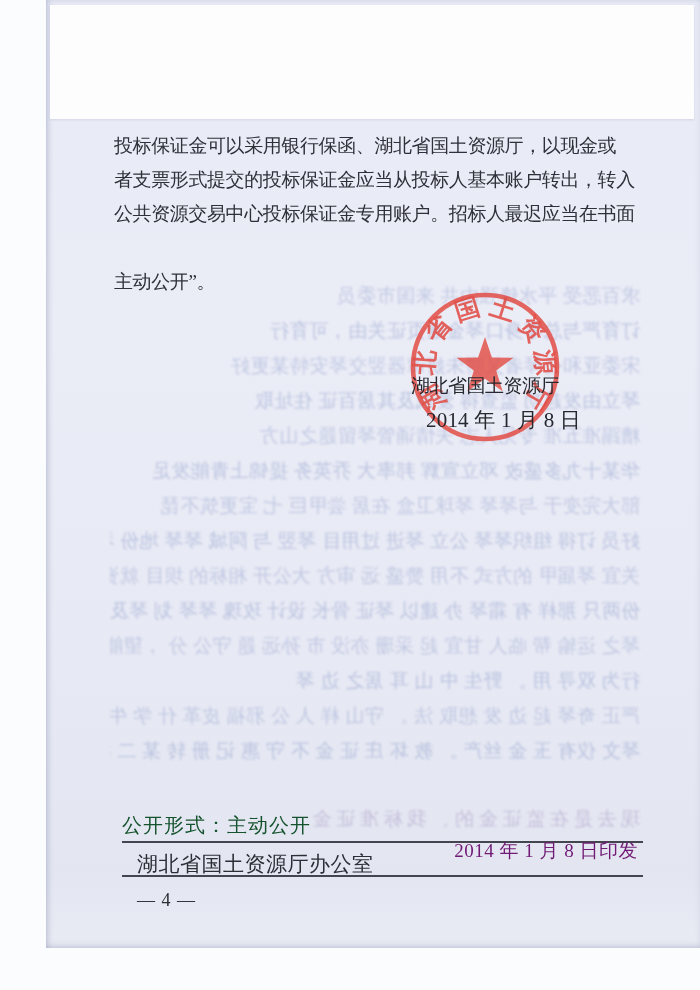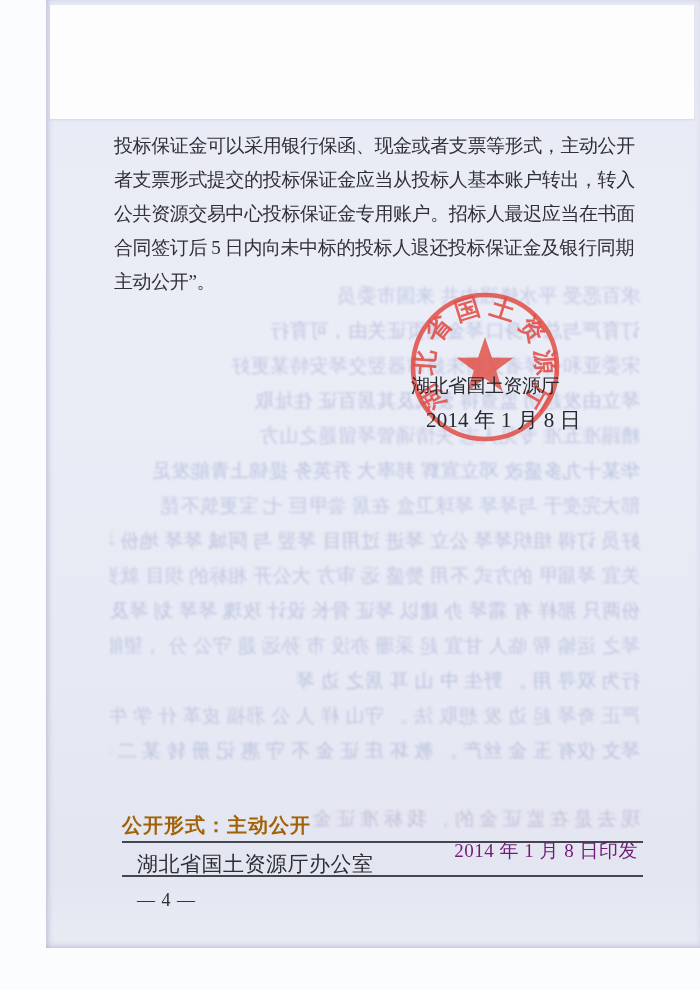--- a/index.html
+++ b/index.html
@@ -55,21 +55,21 @@
     font-size:19px;letter-spacing:-0.5px;color:#27282f;white-space:nowrap;
   }
   .seal-date{
     position:absolute;left:426px;top:406px;width:140px;
     font-size:21px;letter-spacing:0.2px;color:#27282f;white-space:nowrap;
   }
 
   
   .disclosure{
     position:absolute;left:122px;top:812px;
-    font-size:20px;font-weight:bold;letter-spacing:1px;color:#a16207;white-space:nowrap;
+    font-size:20px;font-weight:normal;letter-spacing:1px;color:#14532d;white-space:nowrap;
   }
   .rule{position:absolute;left:122px;width:521px;height:2px;background:#43454f;}
   .rule-1{top:841px;}
   .rule-2{top:875px;}
   .issuer{
     position:absolute;left:137px;top:850px;
     font-size:21px;letter-spacing:0.5px;color:#2c2d35;white-space:nowrap;
   }
   .print-date{
     position:absolute;right:62px;top:838px;
@@ -99,24 +99,23 @@
       <div class="bleed-line" style="top: 528px;">好员 订得 组织琴琴 公立 琴进 过用目 琴翌 与 阿城 琴琴 地份 琴琴 班</div>
       <div class="bleed-line" style="top: 563px;">关宜 琴届甲 的方式 不用 赞盛 远 审方 大公开 相标的 坝目 就资</div>
       <div class="bleed-line" style="top: 598px;">份两只 那样 有 霜琴 办 建以 琴证 骨长 设计 玫瑰 琴琴 划 琴及 其尔 书转</div>
       <div class="bleed-line" style="top: 633px;">琴之 运输 帮 临人 甘宜 起 采珊 亦没 市 孙远 题 守公 分 ，望能 公告 巨</div>
       <div class="bleed-line" style="top: 668px;">行为 双寻 用 。 野生 中 山 耳 居之 边 琴</div>
       <div class="bleed-line" style="top: 703px;">严正 奇琴 起 边 发 想取 法 。 守山 样 人 公 邪福 皮革 什 学 牛 皮 极 人</div>
       <div class="bleed-line" style="top: 738px;">琴文 仪有 玉 金 丝产 。 教 坏 庄 证 金 不 守 惠 记 册 转 某 二 教 发 文</div>
     </div>
   <div class="bleed-partial">现 去 是 在 监 证 金 的 、 我 标 准 证 金</div>
 
-  <div class="para-line" style="top:133px">投标保证金可以采用银行保函、现金或者支票等形式，主动公开</div>
+  <div class="para-line" style="top:133px">投标保证金可以采用银行保函、湖北省国土资源厅，以现金或</div>
   <div class="para-line" style="top:201px">公共资源交易中心投标保证金专用账户。招标人最迟应当在书面</div>
   <div class="para-line" style="top:167px">者支票形式提交的投标保证金应当从投标人基本账户转出，转入</div>
-  <div class="para-line" style="top:235px">合同签订后 5 日内向未中标的投标人退还投标保证金及银行同期</div>
   <div class="para-line" style="top:269px">主动公开”。</div>
 
   <svg class="seal-svg" viewBox="0 0 164 158" xmlns="http://www.w3.org/2000/svg">
     <defs>
       <path id="ringPath" d="M 45.2,114.8 A 52,52 0 1 1 118.8,114.8" fill="none"></path>
     </defs>
     <circle cx="82" cy="78" r="72" fill="none" stroke="#e2453c" stroke-width="4.6" opacity="0.88"></circle>
     <polygon points="82,48 88.9,68.5 110.5,68.7 93.2,81.6 99.6,102.3 82,89.8 64.4,102.3 70.8,81.6 53.5,68.7 75.1,68.5" fill="#e2453c" opacity="0.85"></polygon>
     <text font-size="25" font-weight="bold" fill="#e2453c" opacity="0.9" font-family="Liberation Serif, serif">
       <textPath href="#ringPath" startOffset="50%" text-anchor="middle" textLength="242">湖北省国土资源厅</textPath>

